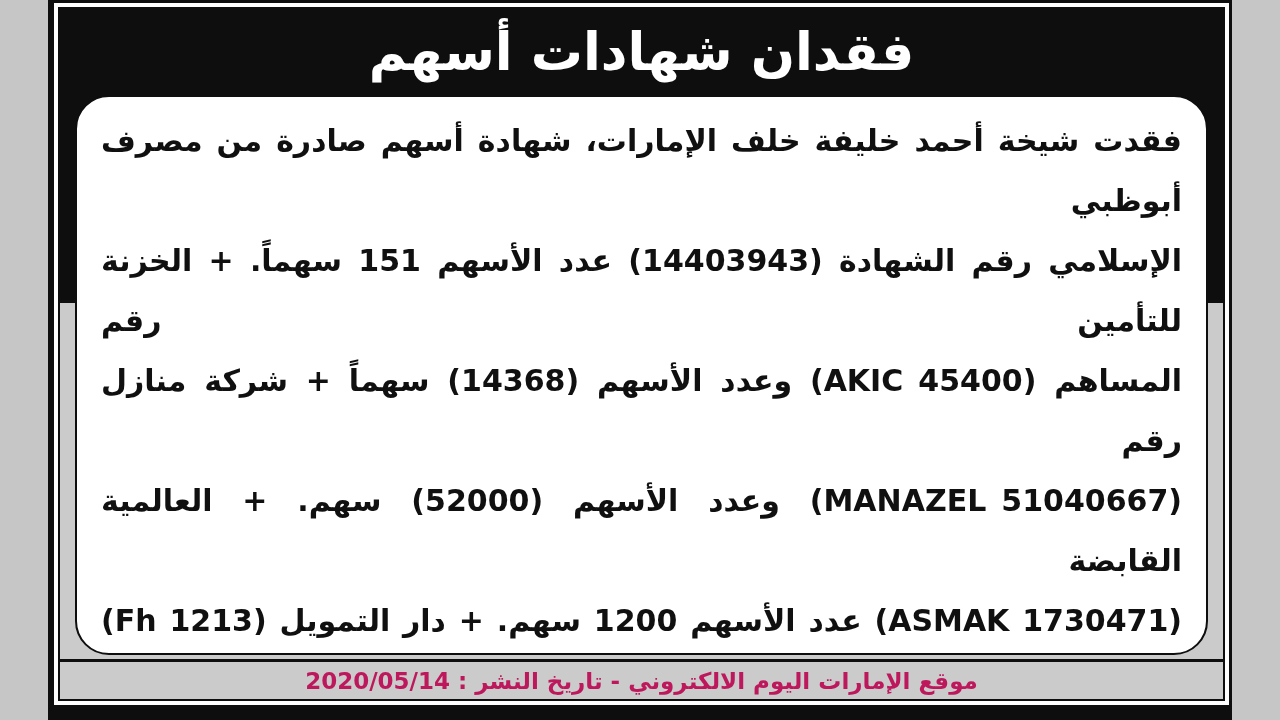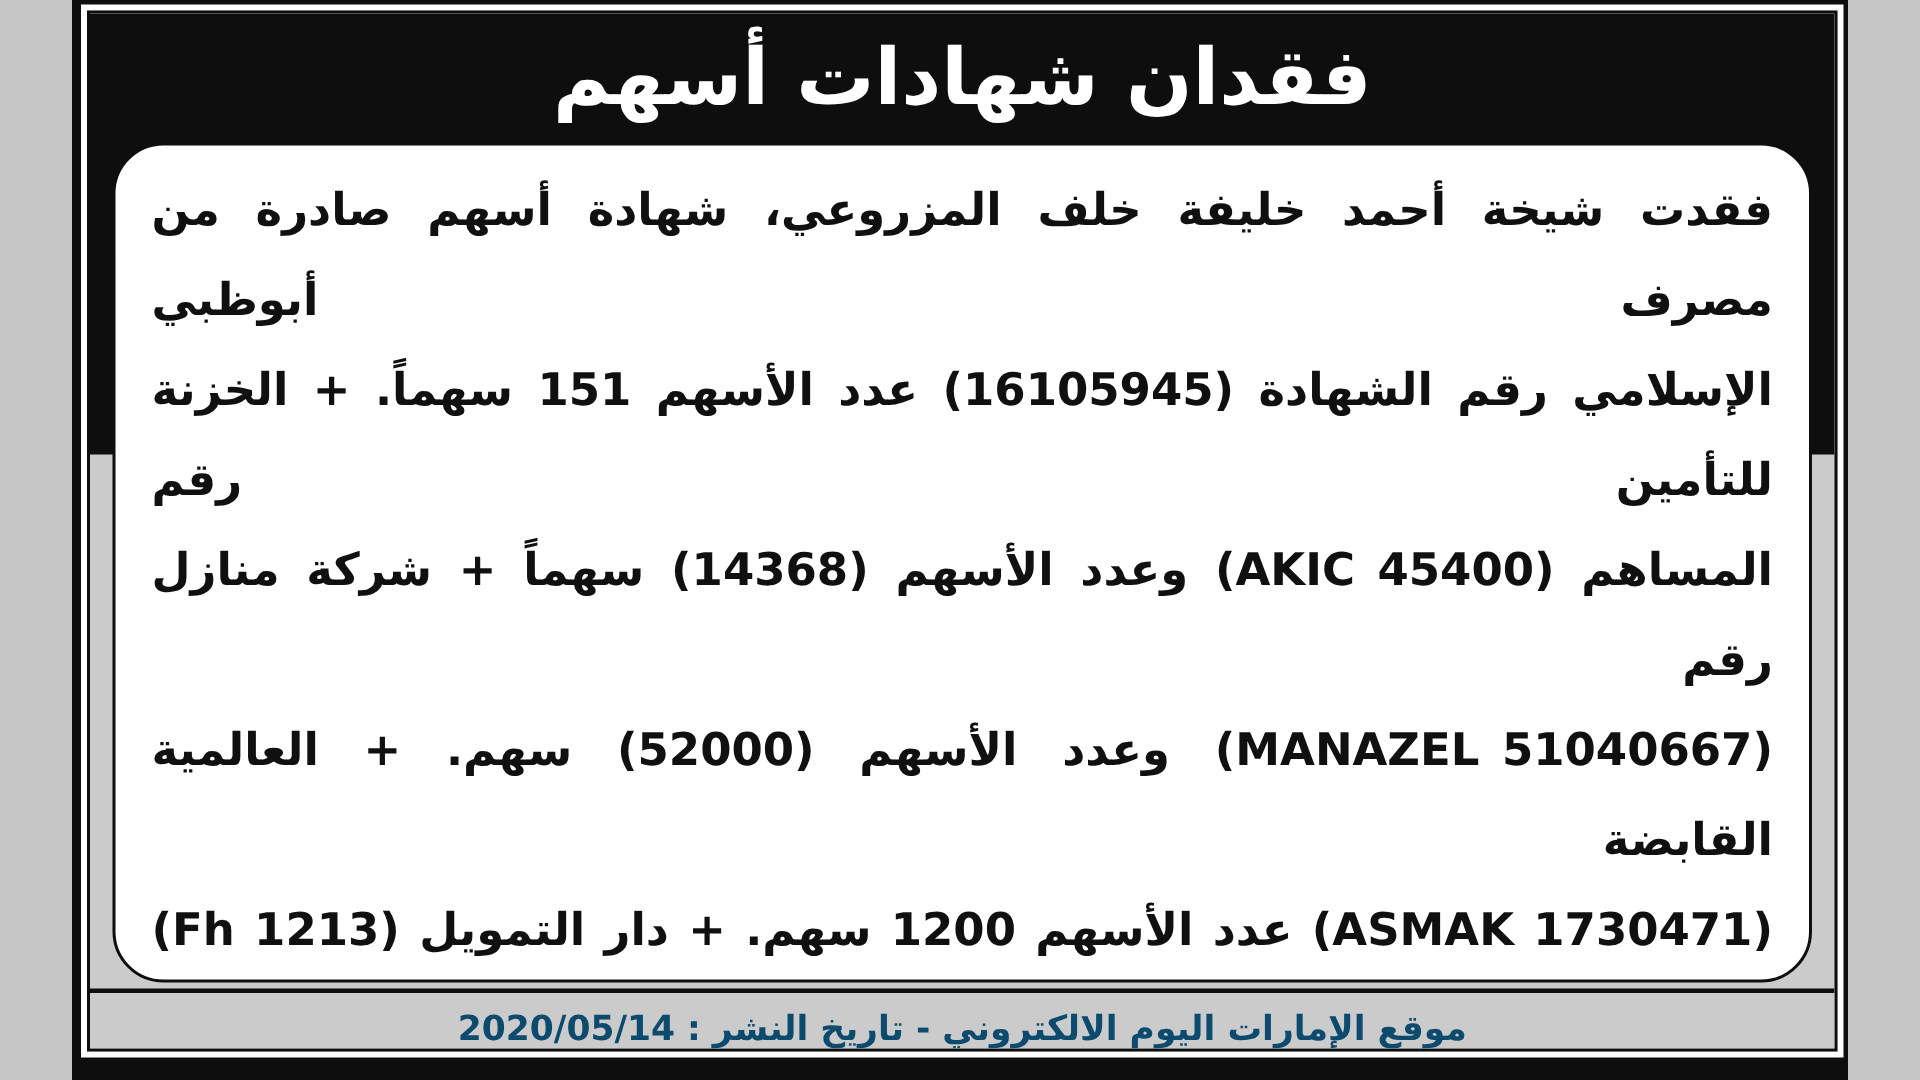--- a/index.html
+++ b/index.html
@@ -67,43 +67,43 @@
     text-align-last:justify;
     word-spacing:2px;
   }
   .footer-bar{
     position:absolute;
     left:0;right:0;bottom:0;
     height:37px;
     border-top:3px solid #0e0e0e;
     background:#cbcbcb;
     display:flex;
-    align-items:flex-end;
+    align-items:center;
     justify-content:center;
     direction:rtl;
     font-weight:bold;
     font-size:23px;
-    color:#0c4a6e;
+    color:#be185d;
   }
 </style>
 </head>
 <body>
 
 <div class="ad">
   <div class="gap">
     <div class="inner">
 
       <div class="header-block">
         <div class="title">فقدان شهادات أسهم</div>
       </div>
 
       <div class="notice-box">
         <div class="body-text">
-          <div class="line">فقدت شيخة أحمد خليفة خلف المزروعي، شهادة أسهم صادرة من مصرف أبوظبي</div>
-          <div class="line">الإسلامي رقم الشهادة (16105945) عدد الأسهم 151 سهماً. + الخزنة للتأمين رقم</div>
+          <div class="line">فقدت شيخة أحمد خليفة خلف الإمارات، شهادة أسهم صادرة من مصرف أبوظبي</div>
+          <div class="line">الإسلامي رقم الشهادة (14403943) عدد الأسهم 151 سهماً. + الخزنة للتأمين رقم</div>
           <div class="line">المساهم (AKIC 45400) وعدد الأسهم (14368) سهماً + شركة منازل رقم</div>
           <div class="line">(MANAZEL 51040667) وعدد الأسهم (52000) سهم. + العالمية القابضة</div>
           <div class="line">(ASMAK 1730471) عدد الأسهم 1200 سهم. + دار التمويل (Fh 1213) عدد</div>
 
         </div>
       </div>
 
       <div class="footer-bar">
         <span>موقع الإمارات اليوم الالكتروني - تاريخ النشر : 2020/05/14</span>
       </div>

